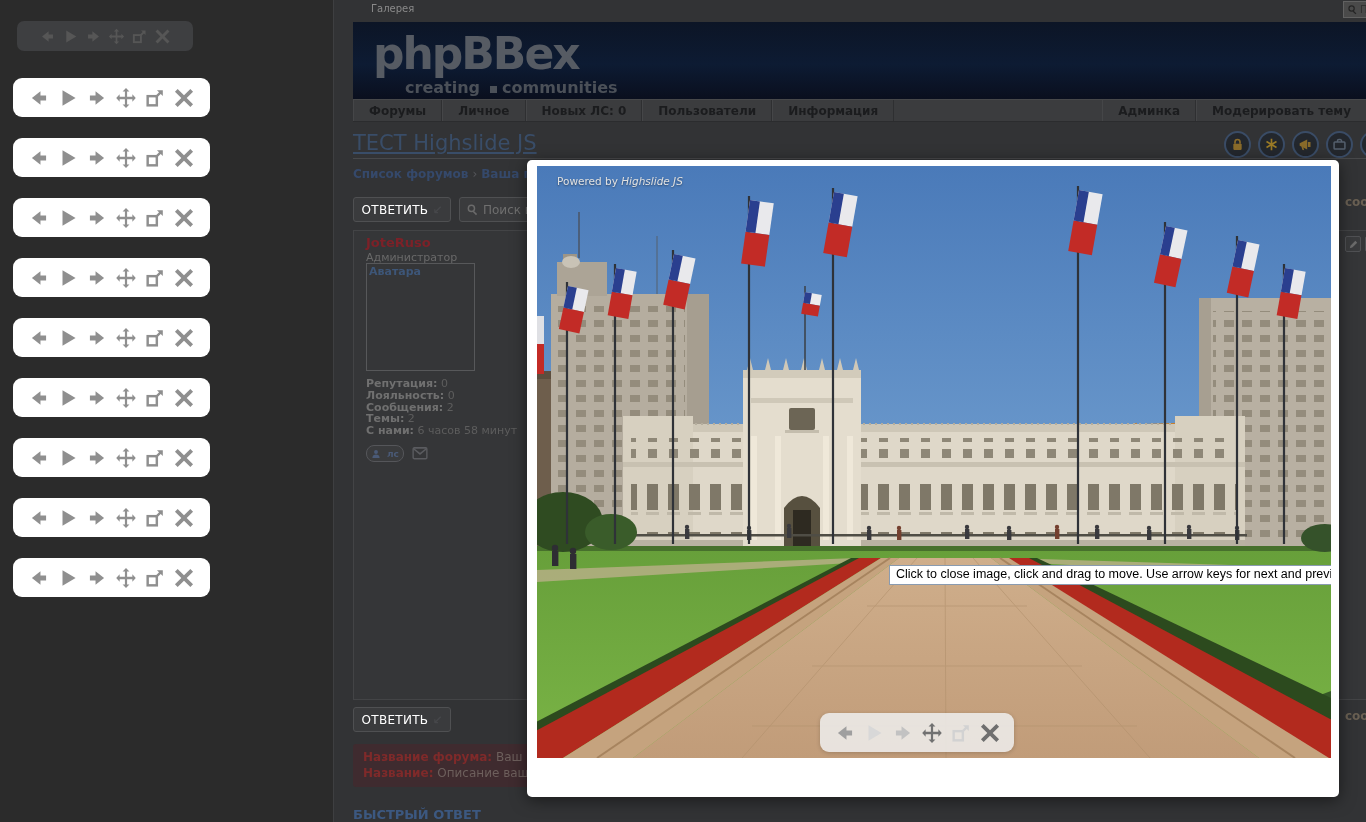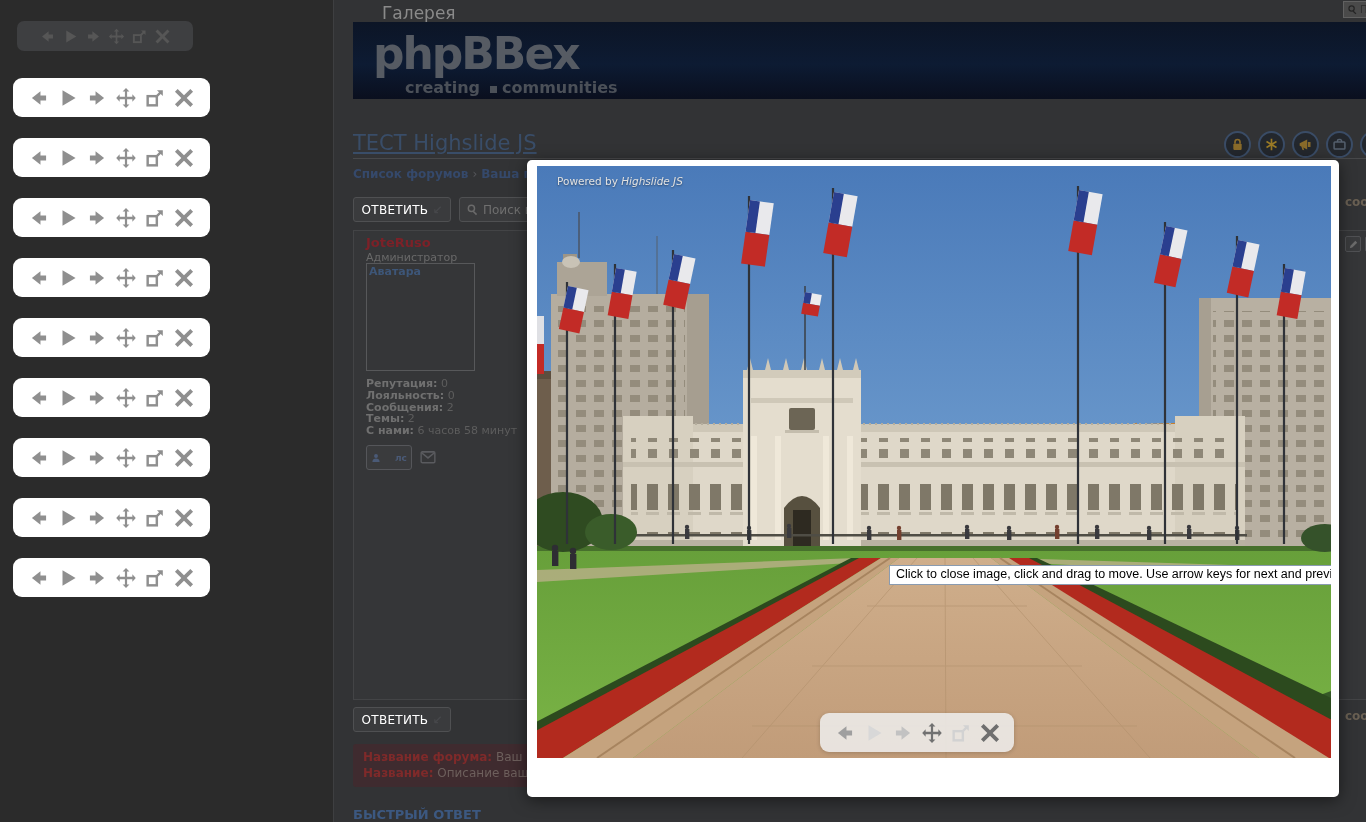--- a/index.html
+++ b/index.html
@@ -2,21 +2,21 @@
 <html><head>
 <meta charset="utf-8">
 <style>
   html,body{margin:0;padding:0;background:#1e1e1e;}
   *{box-sizing:border-box;}
   #root{position:relative;width:1366px;height:822px;overflow:hidden;
         background:#2b2b2b;font-family:"DejaVu Sans",sans-serif;}
   
   #forum{position:absolute;left:333px;top:0;width:1033px;height:822px;
          background:#323335;border-left:1px solid #3e3f41;}
-  .gallery-link{position:absolute;left:37px;top:3px;font-size:17px;color:#8a8a8a;cursor:pointer;margin-left:11px;}
+  .gallery-link{position:absolute;left:37px;top:3px;font-size:10px;color:#8a8a8a;cursor:pointer;}
   .top-search{position:absolute;left:1009px;top:1px;width:70px;height:17px;background:#4a4a4a;
               border:1px solid #616161;display:flex;align-items:center;padding:0 3px;overflow:hidden;}
   .top-search svg{width:11px;height:11px;color:#252525;flex:none;}
   .top-search span{font-size:10px;color:#303030;margin-left:2px;white-space:nowrap;}
   .banner{position:absolute;left:19px;top:22px;width:1014px;height:77px;
           background:linear-gradient(180deg,#0c1526 0%,#0d1b33 55%,#0a0f1e 100%);}
   .logo{position:absolute;left:20px;top:6px;font-size:44px;font-weight:bold;color:#565b63;
         letter-spacing:-2px;}
   .tagline{position:absolute;left:52px;top:56px;font-size:16px;color:#4b5058;font-weight:bold;}
   .tagline .sq{display:inline-block;width:7px;height:7px;background:#4b5058;margin:0 5px 0 10px;}
@@ -45,22 +45,22 @@
   .post-panel{position:absolute;left:19px;top:230px;width:1014px;height:470px;background:#353638;
               border:1px solid #434446;}
   .author{position:absolute;left:12px;top:4px;font-size:13px;font-weight:bold;color:#7c2128;cursor:pointer;}
   .rank{position:absolute;left:12px;top:20px;font-size:11px;color:#696969;}
   .avatar-box{position:absolute;left:12px;top:32px;width:109px;height:108px;border:1px solid #57585a;}
   .avatar-box span{display:block;padding:1px 2px;font-size:11px;font-weight:bold;color:#3d5678;}
   .stats{position:absolute;left:12px;top:147px;font-size:11px;line-height:11.8px;}
   .stats .lb{font-weight:bold;color:#707070;}
   .stats .vl{color:#5d5d5d;}
   .pm-row{position:absolute;left:12px;top:214px;display:flex;align-items:center;gap:8px;}
-  .pm-btn{height:25px;border:1px solid #55565a;border-radius:3px;background:#3a3b3d;display:flex;
-          align-items:center;padding:0 4px;gap:14px;cursor:pointer;}
+  .pm-btn{height:17px;border:1px solid #55565a;border-radius:8px;background:#3a3b3d;display:flex;
+          align-items:center;padding:0 4px;gap:6px;cursor:pointer;}
   .pm-btn svg{width:10px;height:10px;color:#4a5a77;}
   .pm-btn span{font-size:9px;color:#4a5a77;font-weight:bold;}
   .mail-btn{cursor:pointer;display:flex;}
   .mail-btn svg{width:16px;height:13px;color:#5a5b5f;}
   .frag{position:absolute;font-size:12px;font-weight:bold;color:#6a6053;white-space:nowrap;cursor:pointer;}
   .frag-icons{position:absolute;left:1011px;top:236px;display:flex;gap:4px;}
   .frag-icons .fi{width:16px;height:16px;border:1px solid #505154;border-radius:2px;background:#3a3b3d;
                   display:flex;align-items:center;justify-content:center;cursor:pointer;}
   .frag-icons svg{width:11px;height:11px;color:#6b6b6b;}
   .forum-info{position:absolute;left:19px;top:744px;width:220px;height:43px;background:#3f2b2f;
@@ -169,20 +169,33 @@
       <span>Поиск</span>
     </div>
 
     <div class="banner">
       <div class="logo">phpBBex</div>
       <div class="tagline">
         <span>creating</span><span class="sq"></span><span>communities</span>
       </div>
     </div>
 
+    <div class="navbar">
+      <div class="grp">
+        <div class="nav-item">Форумы</div>
+        <div class="nav-item">Личное</div>
+        <div class="nav-item">Новых ЛС: 0</div>
+        <div class="nav-item">Пользователи</div>
+        <div class="nav-item">Информация</div>
+      </div>
+      <div class="grp right">
+        <div class="nav-item">Админка</div>
+        <div class="nav-item">Модерировать тему</div>
+      </div>
+    </div>
 
     <div class="topic-title">ТЕСТ Highslide JS</div>
     <div class="title-rule"></div>
 
     <div class="tools">
       <span class="tool">
           <svg style="color:#8a6b2a">
             <use href="#ic-lock"></use>
           </svg>
         </span>

